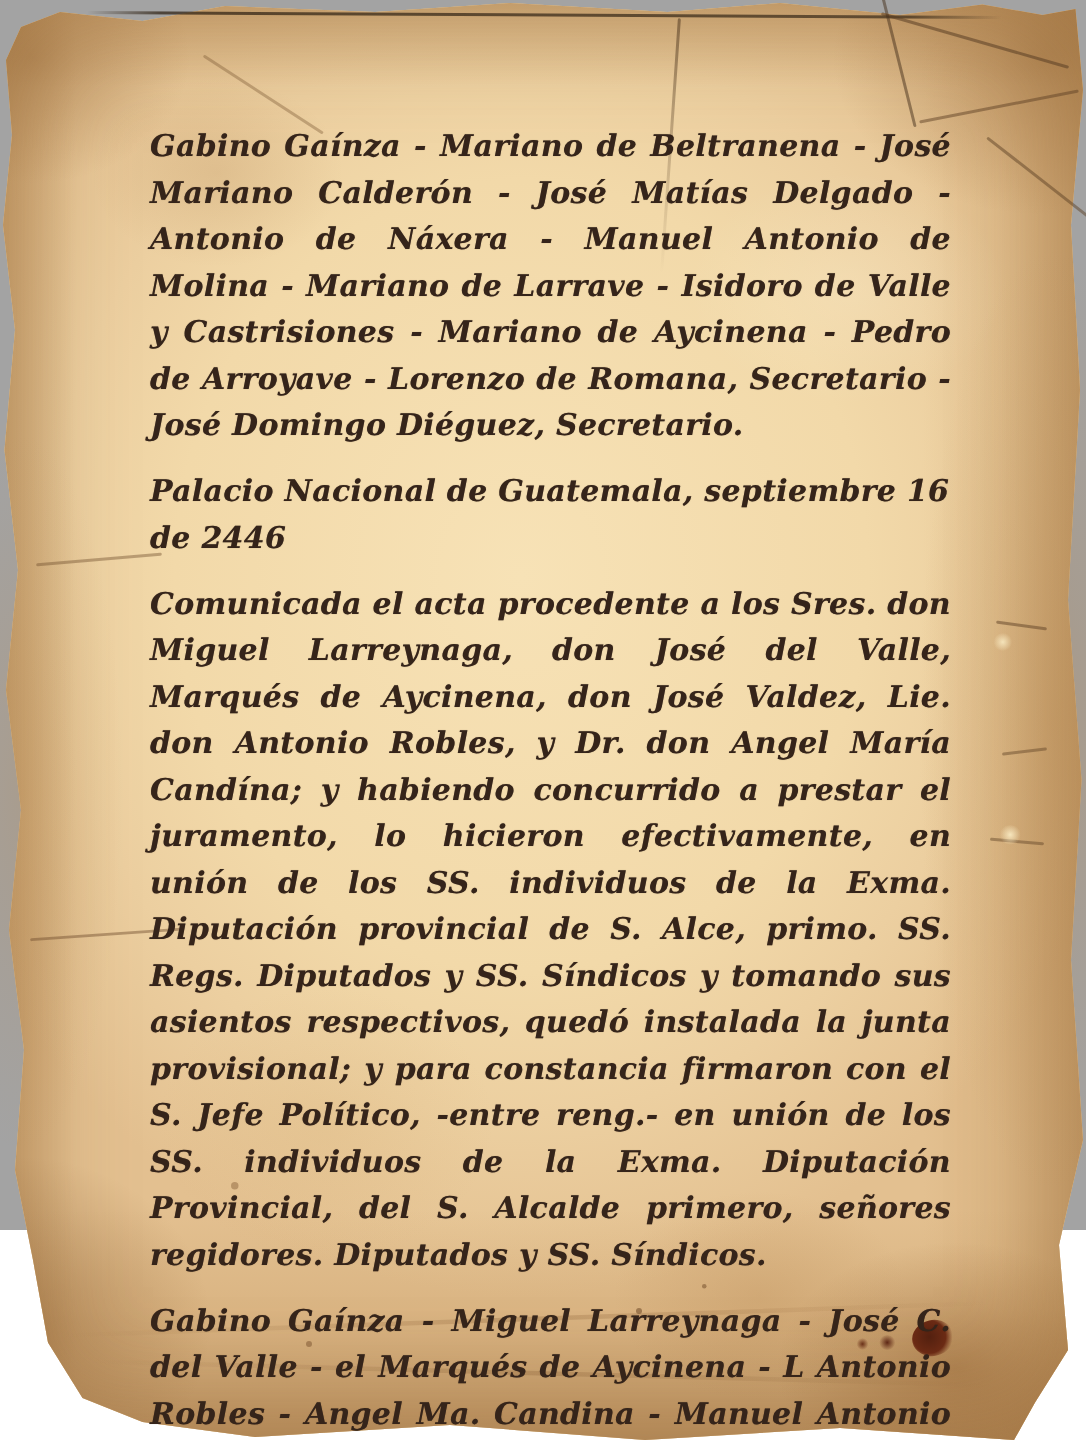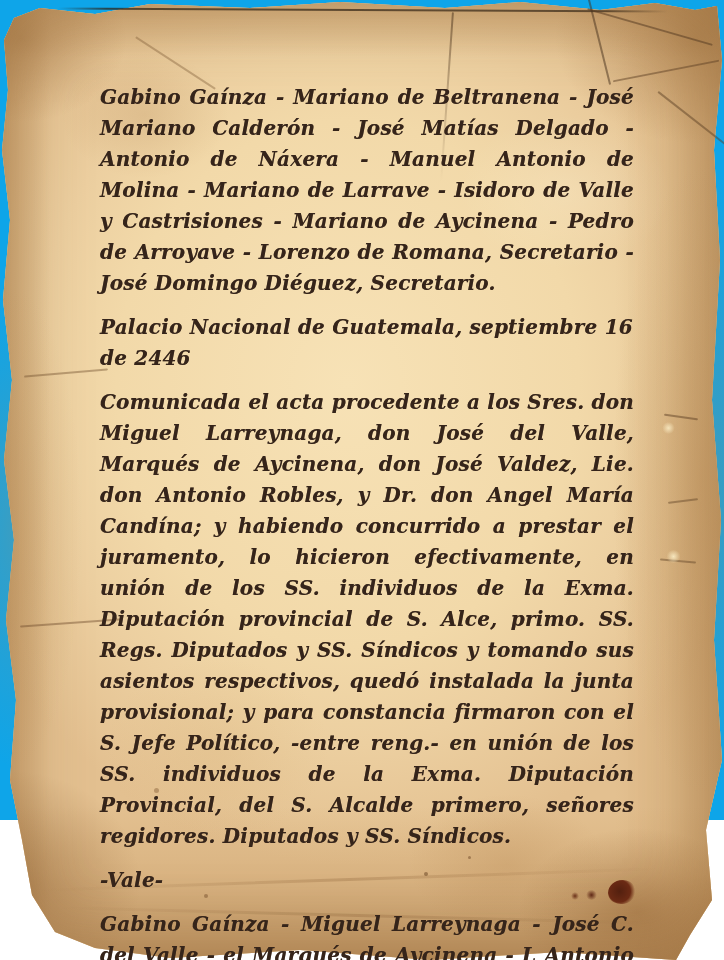--- a/index.html
+++ b/index.html
@@ -8,21 +8,21 @@
     width: 724px;
     height: 960px;
     background: #ffffff;
     overflow: hidden;
     font-family: "DejaVu Serif", serif;
   }
   .stage {
     position: relative;
     width: 724px;
     height: 820px;
-    background: #0ea5e9;
+    background: #a3a3a3;
   }
   
   .paper {
     position: absolute;
     left: 0; top: 0;
     width: 724px; height: 960px;
     clip-path: polygon(
       4px 40px, 14px 18px, 40px 8px, 95px 14px, 150px 4px, 250px 8px,
       340px 2px, 445px 8px, 520px 2px, 600px 10px, 655px 3px, 695px 10px,
       717px 6px, 722px 60px, 714px 150px, 720px 260px, 712px 400px,
@@ -107,17 +107,16 @@
   <div class="stain" style="left:662px;top:422px;width:13px;height:12px;background:radial-gradient(circle,rgba(250,236,196,0.85) 0%,rgba(250,236,196,0) 70%);"></div>
   <div class="stain" style="left:424px;top:872px;width:4px;height:4px;background:rgba(110,72,38,0.55);"></div>
   <div class="stain" style="left:468px;top:856px;width:3px;height:3px;background:rgba(110,72,38,0.50);"></div>
   <div class="stain" style="left:204px;top:894px;width:4px;height:4px;background:rgba(110,72,38,0.45);"></div>
   <div class="stain" style="left:154px;top:788px;width:5px;height:5px;background:rgba(120,80,42,0.40);"></div>
 
   <div class="content">
     <p class="just">Gabino Gaínza - Mariano de Beltranena - José Mariano Calderón - José Matías Delgado - Antonio de Náxera - Manuel Antonio de Molina - Mariano de Larrave - Isidoro de Valle y Castrisiones - Mariano de Aycinena - Pedro de Arroyave - Lorenzo de Romana, Secretario - José Domingo Diéguez, Secretario.</p>
     <p>Palacio Nacional de Guatemala, septiembre 16 de 2446</p>
     <p class="just">Comunicada el acta procedente a los Sres. don Miguel Larreynaga, don José del Valle, Marqués de Aycinena, don José Valdez, Lie. don Antonio Robles, y Dr. don Angel María Candína; y habiendo concurrido a prestar el juramento, lo hicieron efectivamente, en unión de los SS. individuos de la Exma. Diputación provincial de S. Alce, primo. SS. Regs. Diputados y SS. Síndicos y tomando sus asientos respectivos, quedó instalada la junta provisional; y para constancia firmaron con el S. Jefe Político, -entre reng.- en unión de los SS. individuos de la Exma. Diputación Provincial, del S. Alcalde primero, señores regidores. Diputados y SS. Síndicos.</p>
-    <p>-Vale-</p>
     <p class="just">Gabino Gaínza - Miguel Larreynaga - José C. del Valle - el Marqués de Aycinena - L Antonio Robles - Angel Ma. Candina - Manuel Antonio de Molina - José Antonio de Larrave - José Valdez - Mariano de Beltranena - Mariano de Larrave Gosé Mariano Calderón' José Matías Delgado - Isidoro de Valle y Castrisiones Mariano de Aycinena.</p>
   </div>
 
 </div>
 
 </body></html>

